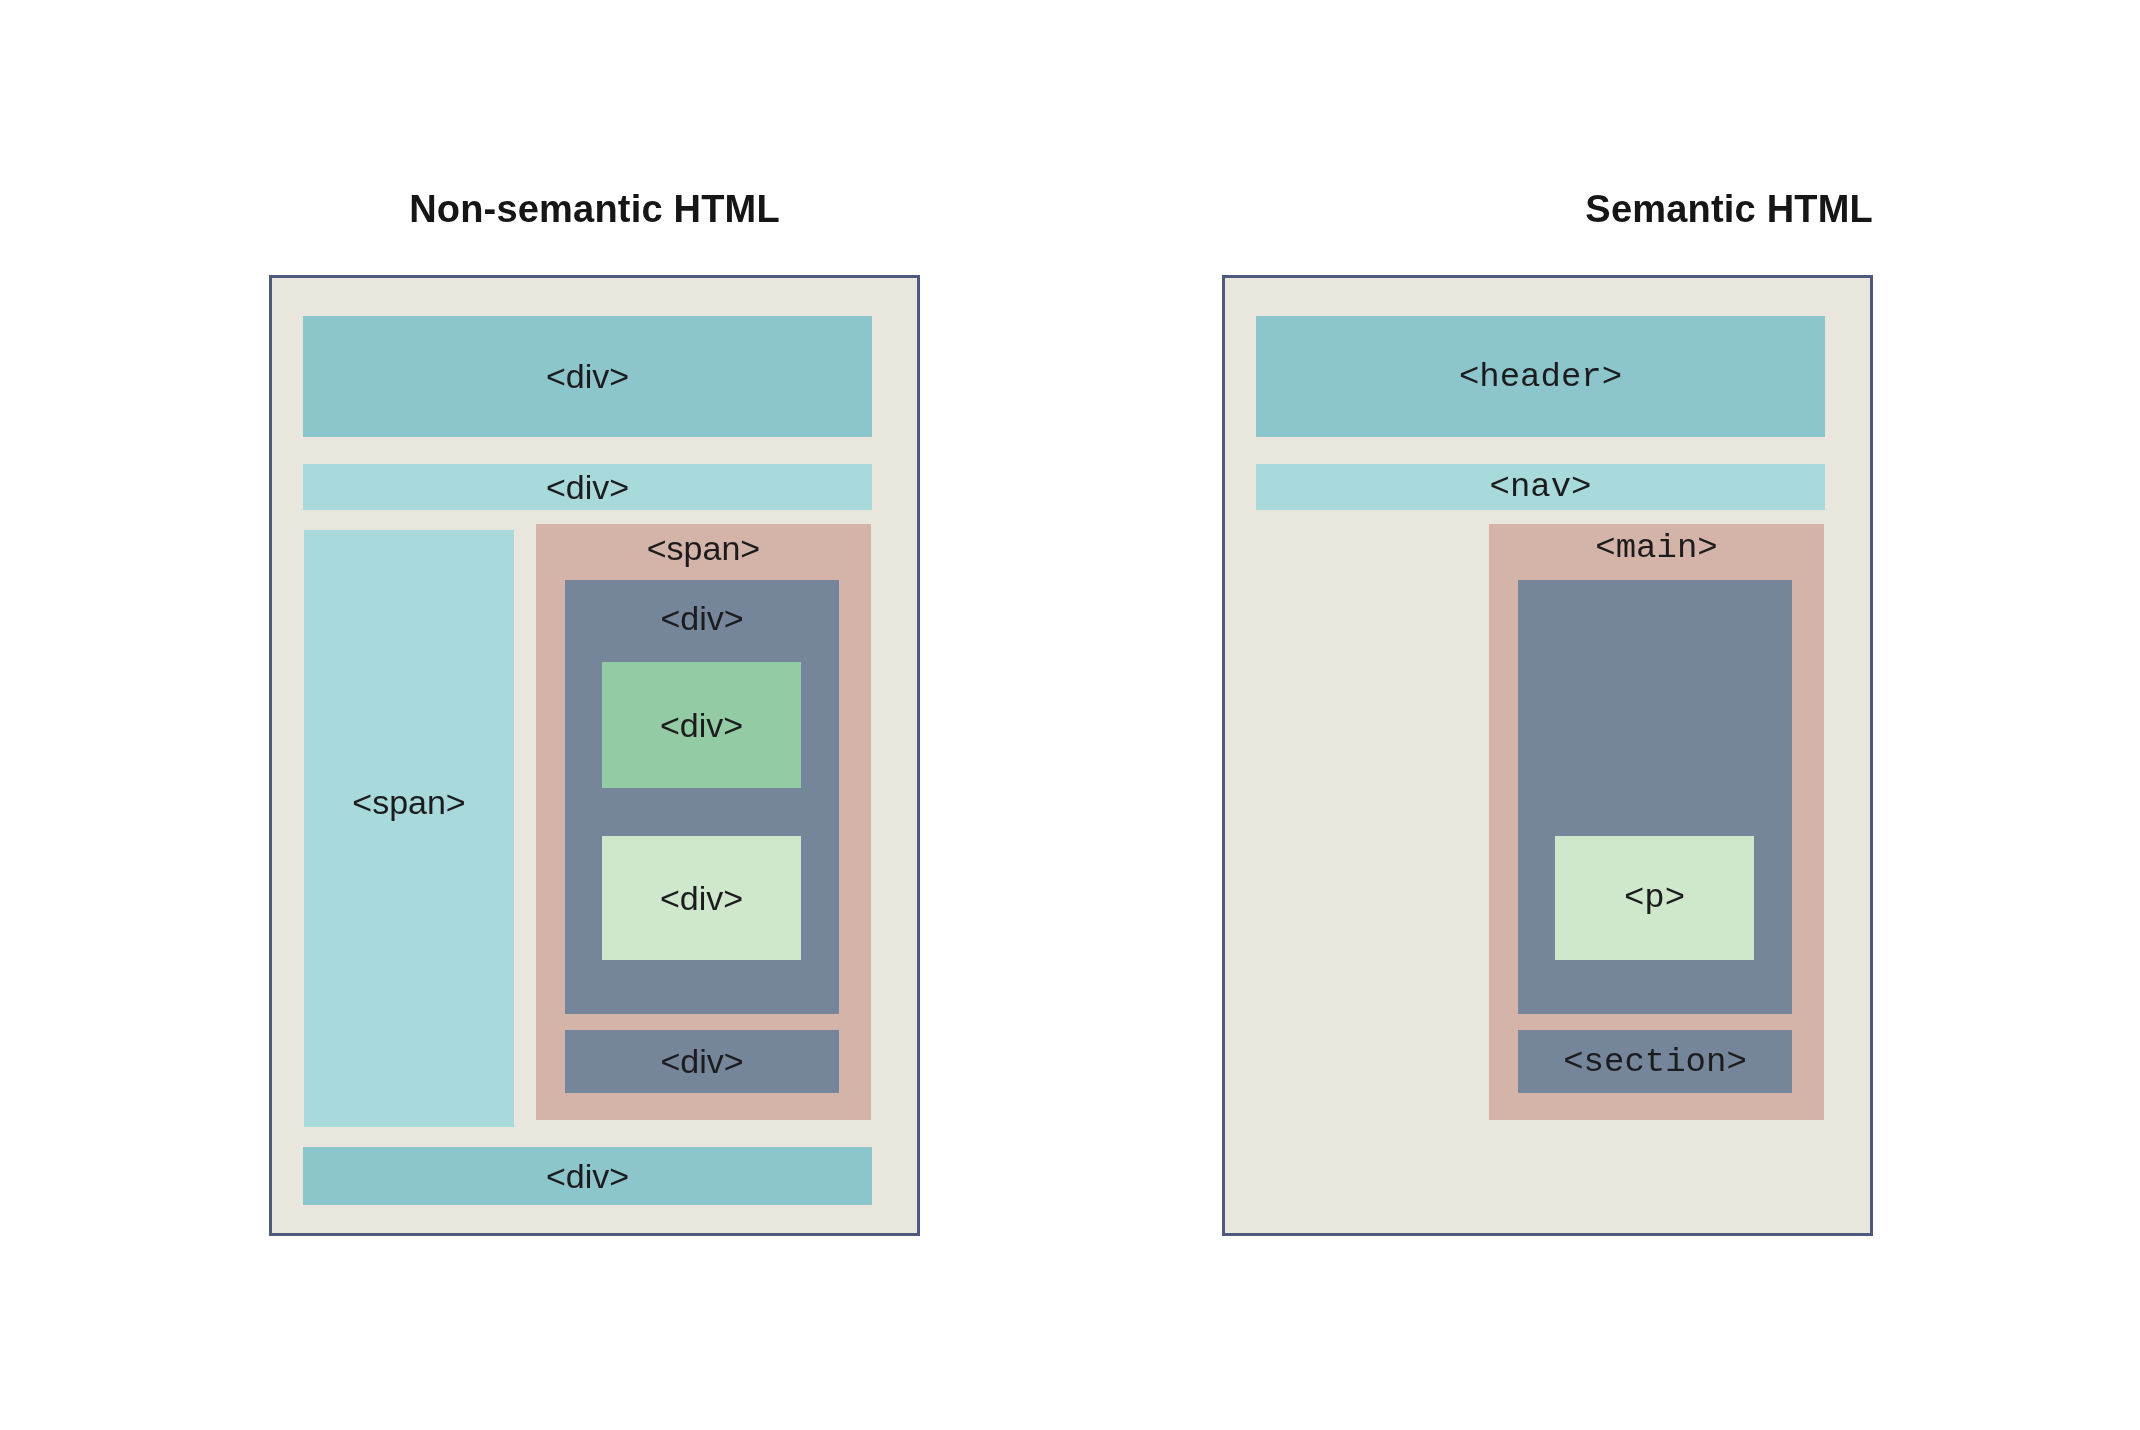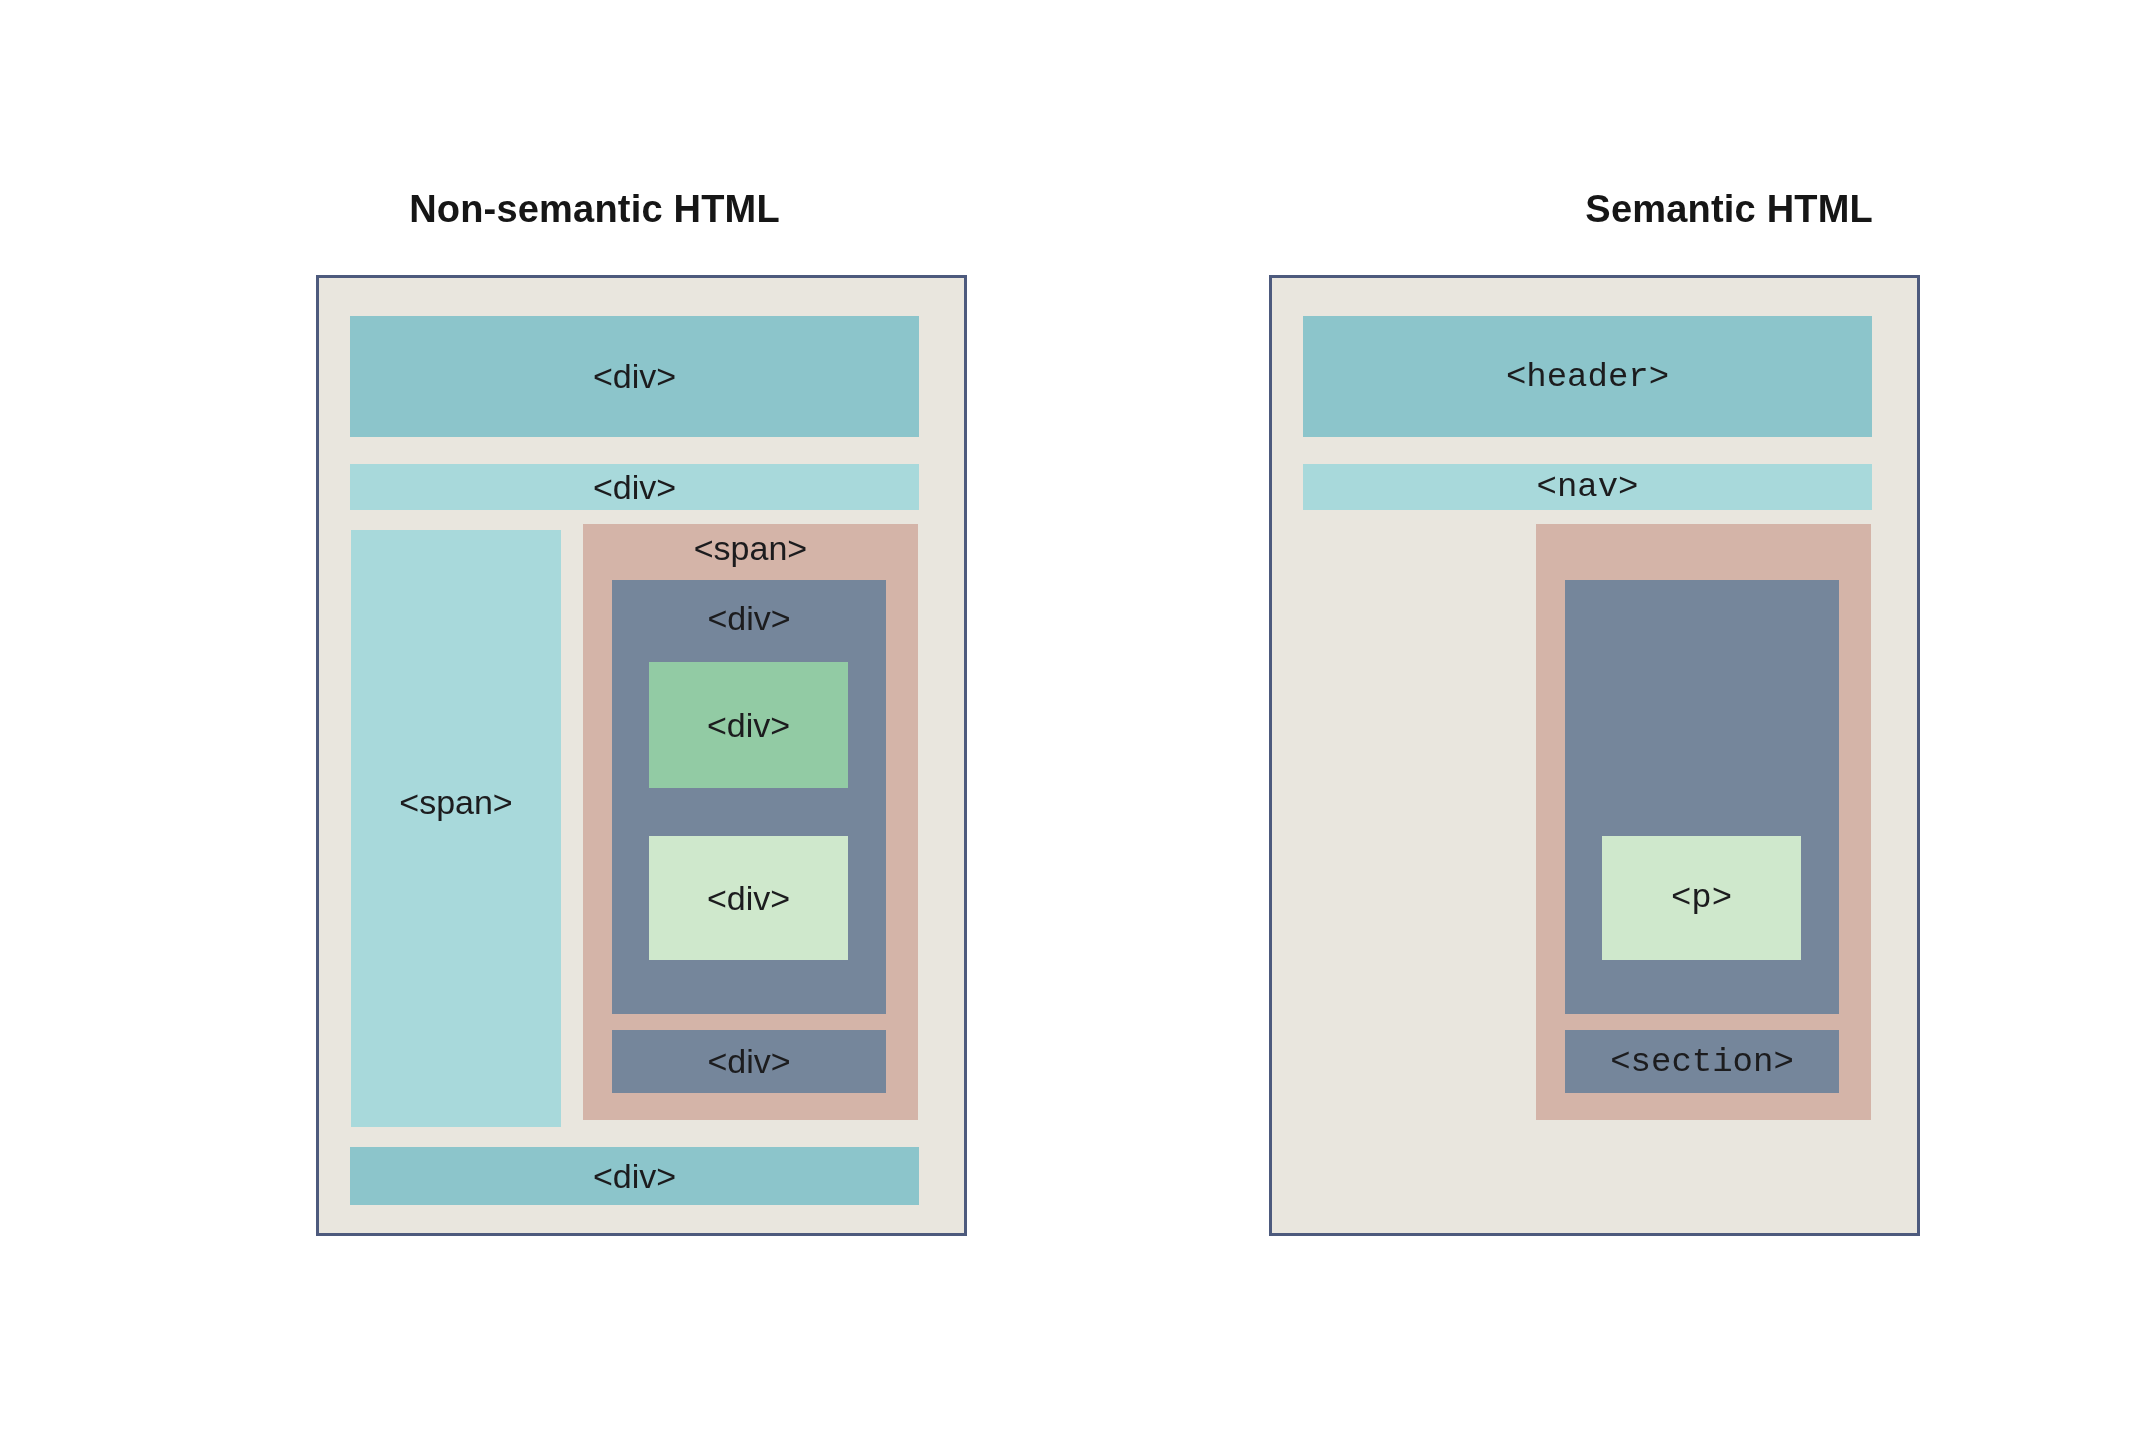--- a/index.html
+++ b/index.html
@@ -30,21 +30,20 @@
   .title-b { left: 1222px; text-align: right; }
 
   
   .panel {
     position: absolute;
     top: 275px;
     width: 645px;
     height: 955px;
     background: var(--c-beige, #e9e6de);
     border: 3px solid var(--c-border, #4d5a7d);
-    margin-left: 47px;
   }
   .panel-a { left: 269px; }
   .panel-b { left: 1222px; font-family: Liberation Mono, monospace; }
 
   .box { position: absolute; }
 
   .lbl {
     font-size: 34px;
     color: var(--c-text, #1c1c1e);
     white-space: nowrap;
@@ -149,20 +148,23 @@
   <div class="panel-title title-b">Semantic HTML</div>
 
   <div class="panel panel-b">
     <div class="box box-header center-flex">
       <span class="lbl">&lt;header&gt;</span>
     </div>
     <div class="box box-nav center-flex">
       <span class="lbl">&lt;nav&gt;</span>
     </div>
     <div class="box box-main">
+      <div class="main-lbl">
+        <span class="lbl">&lt;main&gt;</span>
+      </div>
       <div class="box box-article">
         <div class="box box-p center-flex">
           <span class="lbl">&lt;p&gt;</span>
         </div>
       </div>
       <div class="box box-section center-flex">
         <span class="lbl">&lt;section&gt;</span>
       </div>
     </div>
   </div>

